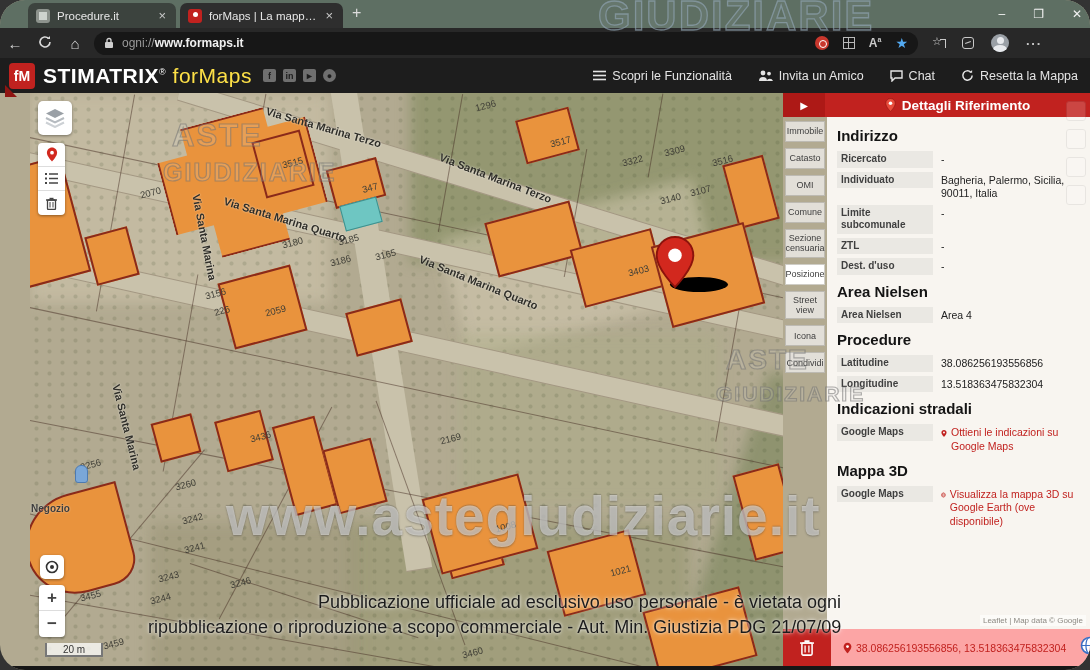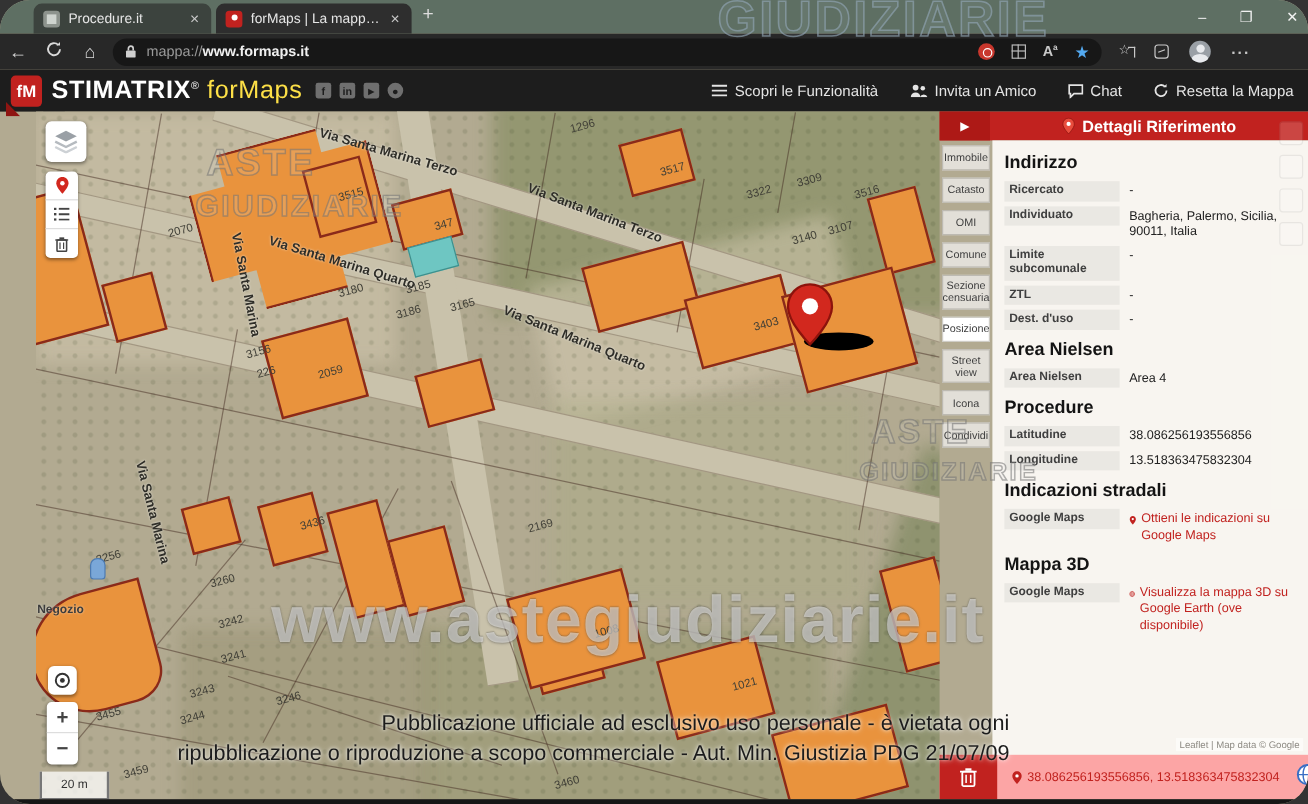--- a/index.html
+++ b/index.html
@@ -82,21 +82,21 @@
 
   .mapbtn { position:absolute; background:#fff; border-radius:5px; box-shadow:0 1px 3px rgba(0,0,0,0.4); display:flex; align-items:center; justify-content:center; }
   #layersbtn { left:8px; top:8px; width:34px; height:34px; }
   #toolspanel { position:absolute; left:8px; top:50px; width:27px; background:#fff; border-radius:4px; box-shadow:0 1px 3px rgba(0,0,0,0.4); display:flex; flex-direction:column; align-items:center; }
   .toolcell { width:27px; height:24px; display:flex; align-items:center; justify-content:center; border-bottom:1px solid #ddd; }
   .toolcell:last-child { border-bottom:none; }
   #locatebtn { left:10px; top:462px; width:24px; height:24px; }
   #zoomctl { position:absolute; left:9px; top:492px; width:26px; background:#fff; border-radius:4px; box-shadow:0 1px 3px rgba(0,0,0,0.4); display:flex; flex-direction:column; }
   .zbtn { width:26px; height:26px; display:flex; align-items:center; justify-content:center; color:#444; font-size:17px; font-weight:700; }
   #zoomctl .zbtn:first-child { border-bottom:1px solid #ddd; }
-  #scalebar { position:absolute; left:3px; top:550px; width:58px; height:24px; background:rgba(255,255,255,0.75); border:2px solid #777; border-top:none; color:#333; font-size:10px; display:flex; align-items:center; justify-content:center; }
+  #scalebar { position:absolute; left:15px; top:550px; width:58px; height:14px; background:rgba(255,255,255,0.75); border:2px solid #777; border-top:none; color:#333; font-size:10px; display:flex; align-items:center; justify-content:center; }
 
   
   #panel { position:absolute; left:783px; top:93px; width:307px; height:573px; }
   #phead { position:absolute; left:0; top:0; width:307px; height:24px; background:#c1221f; display:flex; align-items:center; }
   #pcollapse { width:42px; height:24px; background:#ad1916; color:#fff; font-size:10px; display:flex; align-items:center; justify-content:center; flex:none; }
   #ptitle { flex:1; color:#fff; font-size:13.5px; font-weight:700; text-align:center; display:flex; align-items:center; justify-content:center; gap:6px; }
   #panel-tabs { position:absolute; left:0; top:28px; width:44px; }
   .ptab { margin:0 2px 6px 2px; min-height:21px; background:#e2dfd8; border:1px solid #bdbab2; color:#3e3e3e; font-size:9px; display:flex; align-items:center; justify-content:center; text-align:center; padding:3px 1px; line-height:1.15; }
   .ptab.active { background:#fff; border-color:#cfcdc6; font-weight:400; }
   #pcontent { position:absolute; left:44px; top:24px; width:263px; height:513px; background:rgba(250,248,243,0.97); padding:8px 10px 0 10px; overflow:hidden; }
@@ -160,21 +160,21 @@
           <path d="M12 7a5 5 0 1 1-1.5-3.6" fill="none" stroke="#d8d8d8" stroke-width="1.6"></path>
           <path d="M12 1v3h-3z" fill="#d8d8d8"></path>
         </svg>
     </span>
     <span class="navic">⌂</span>
     <div id="urlpill">
       <svg width="10" height="12" viewBox="0 0 10 12">
           <rect x="1" y="5" width="8" height="6" rx="1" fill="#cfcfcf"></rect>
           <path d="M3 5V3.5A2 2 0 0 1 7 3.5V5" fill="none" stroke="#cfcfcf" stroke-width="1.4"></path>
         </svg>
-      <span id="urltext"><span>mappa://</span><b>www.formaps.it</b></span>
+      <span id="urltext"><span>ogni://</span><b>www.formaps.it</b></span>
       <span class="pillicons">
         <span class="keyic"></span>
         <span class="gridic"></span>
         <span class="aloud"><span>A</span><sup>a</sup></span>
         <span class="starblue">★</span>
       </span>
     </div>
     <span class="rightics">
       <span class="collic"></span>
       <span class="essic"></span>

